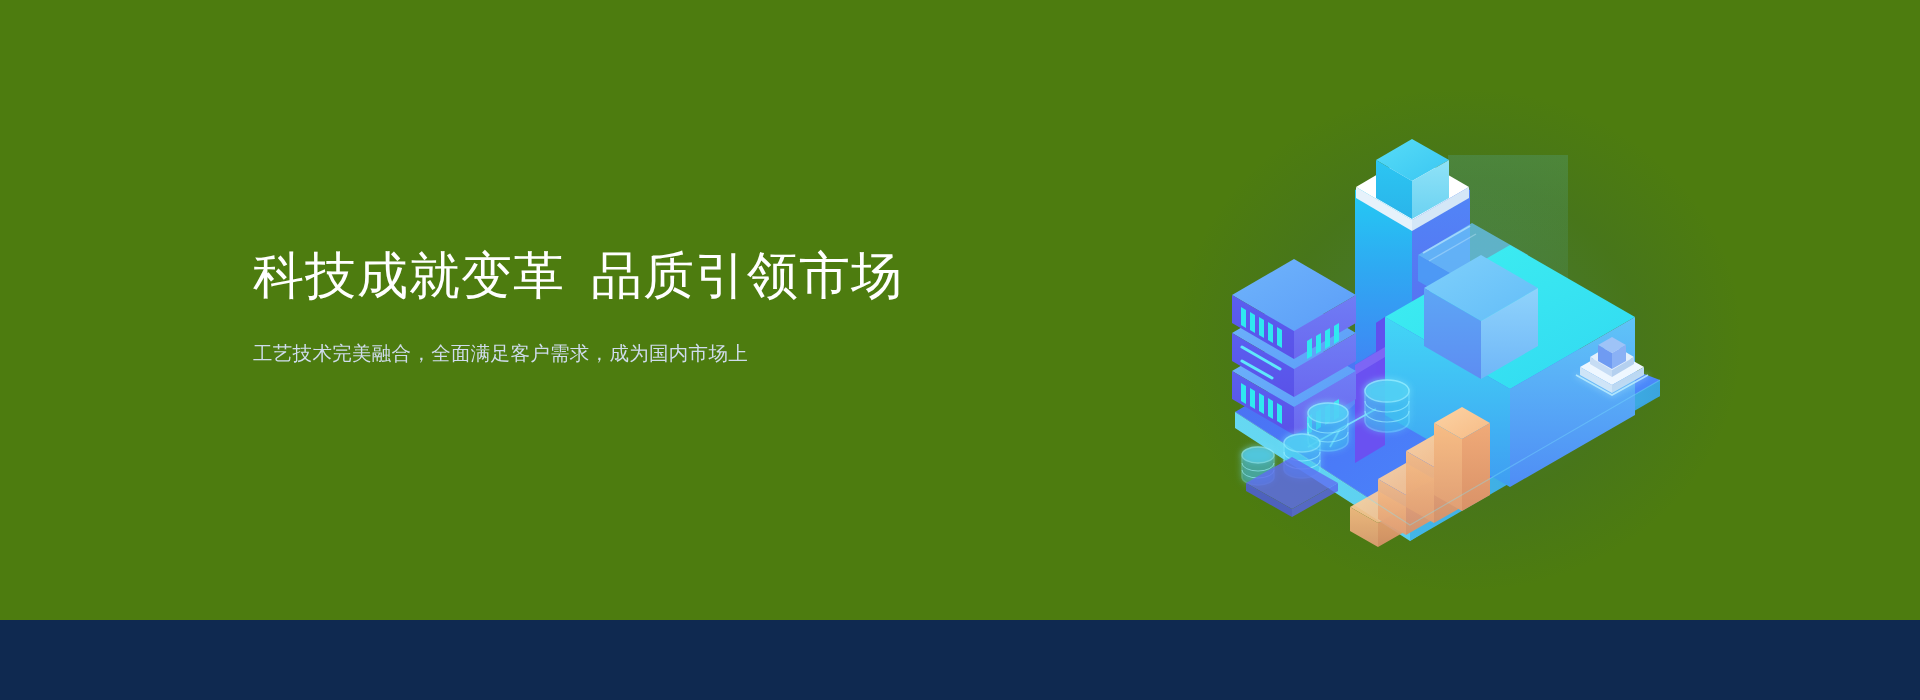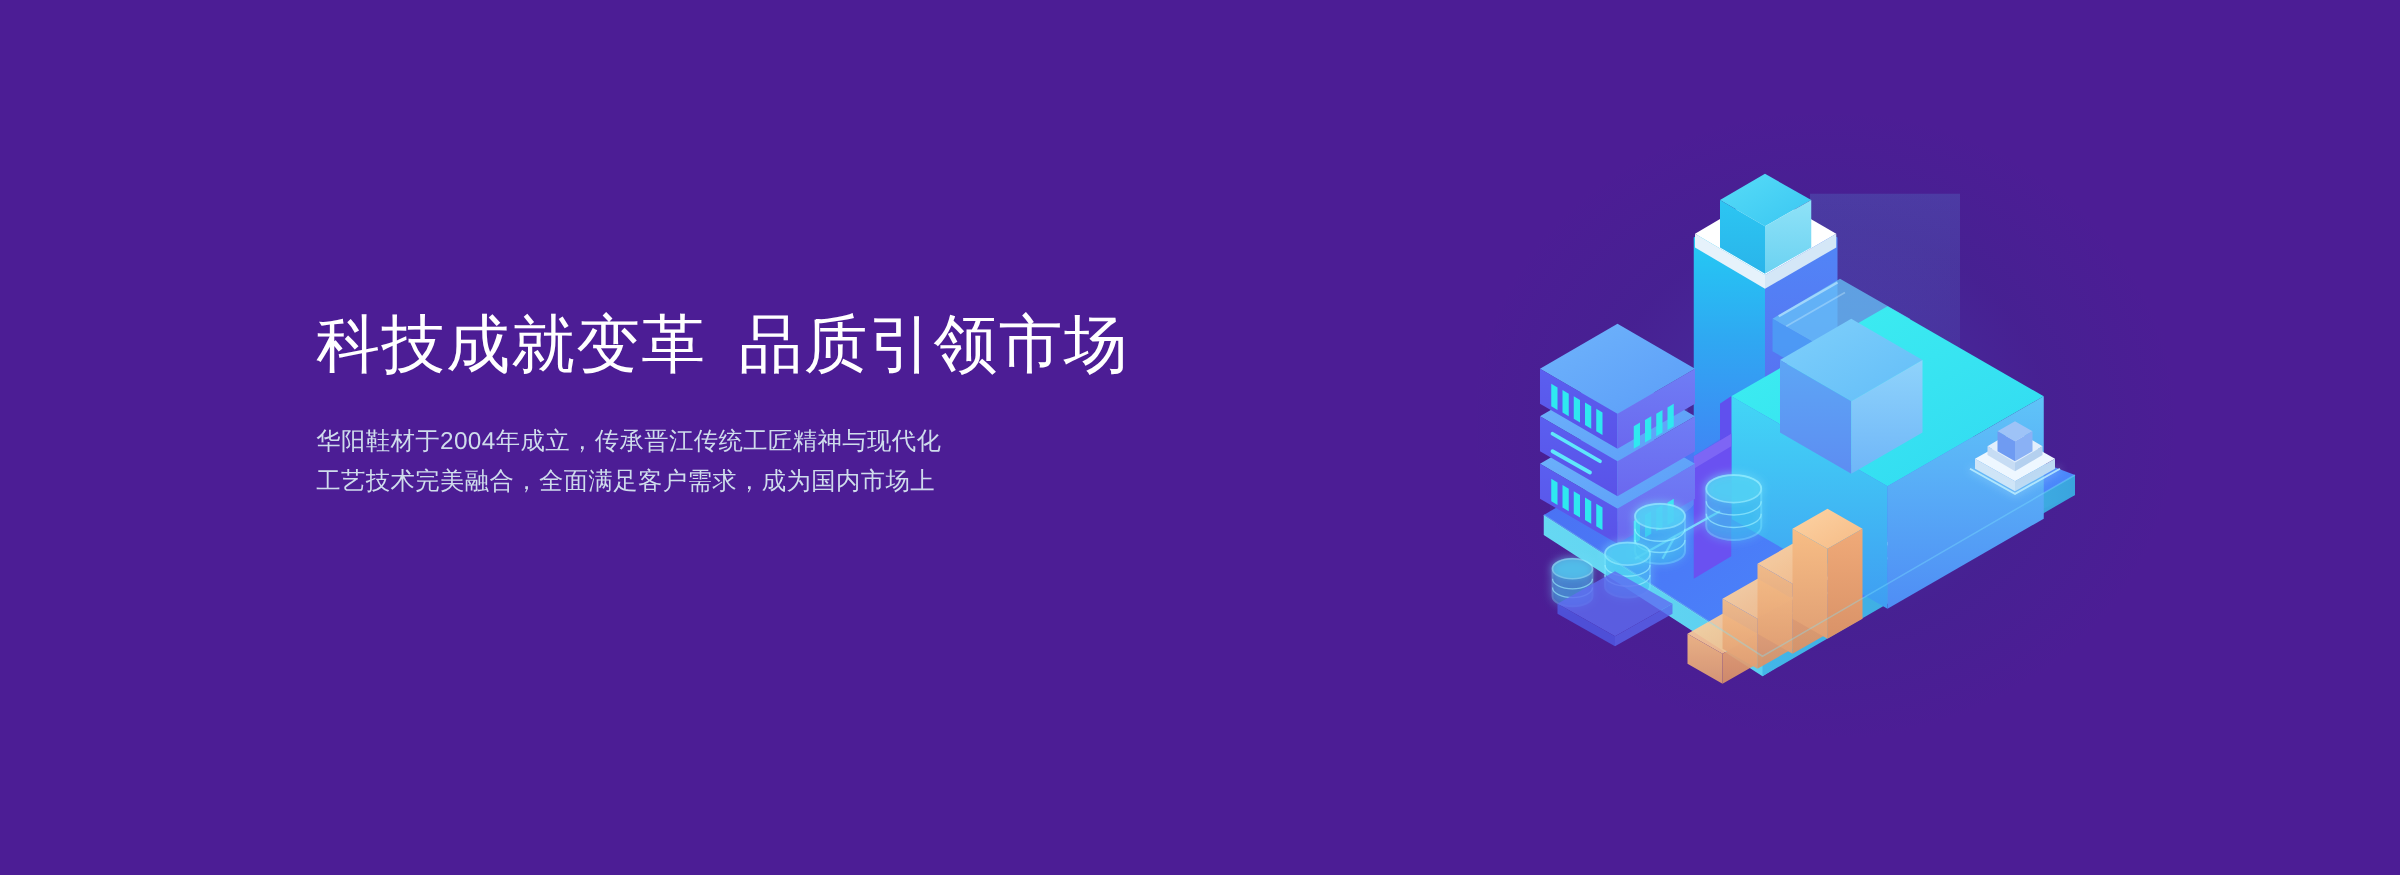--- a/index.html
+++ b/index.html
@@ -11,22 +11,22 @@
   body {
     width: 1920px;
     height: 700px;
     overflow: hidden;
     font-family: "Liberation Sans", "DejaVu Sans", sans-serif;
   }
 
   .hero {
     position: relative;
     width: 1920px;
-    height: 700px;
-    background: #4c1d95;
+    height: 620px;
+    background: #4d7c0f;
     overflow: hidden;
   }
 
   
   .hero-glow {
     position: absolute;
     left: 1180px;
     top: 90px;
     width: 560px;
     height: 500px;
@@ -85,21 +85,20 @@
 
   <div class="hero-glow"></div>
 
   <div class="copy">
 
     <h1 class="headline">
       <span>科技成就变革</span><span class="gap"></span><span>品质引领市场</span>
     </h1>
 
     <p class="subcopy">
-      <span class="line">华阳鞋材于2004年成立，传承晋江传统工匠精神与现代化</span>
       <span class="line">工艺技术完美融合，全面满足客户需求，成为国内市场上</span>
     </p>
 
   </div>
 
   <div class="illustration">
     <svg width="560" height="470" viewBox="0 0 560 470" xmlns="http://www.w3.org/2000/svg">
       <defs>
         <linearGradient id="gPlatTop" x1="0" y1="0" x2="1" y2="0.6">
           <stop offset="0%" stop-color="#4b6cf0"></stop>

